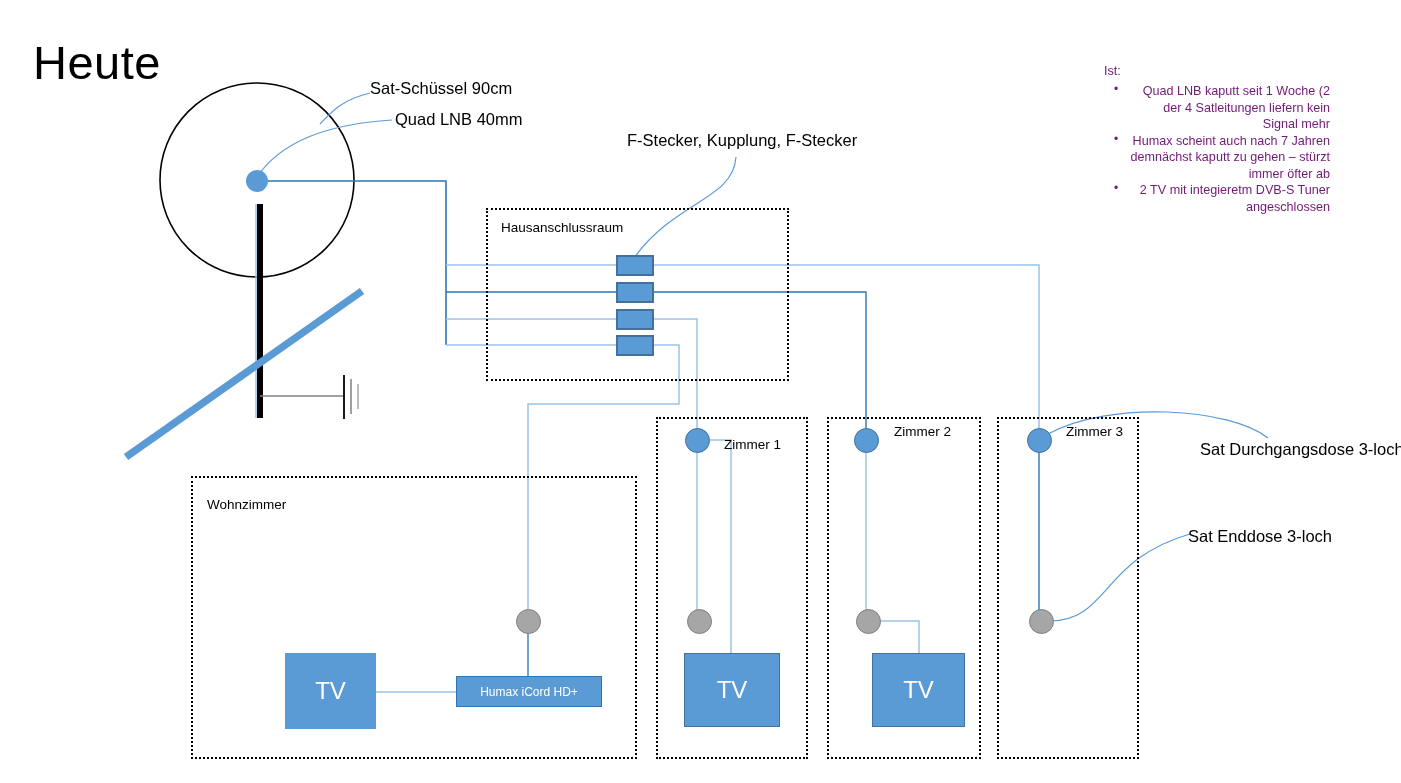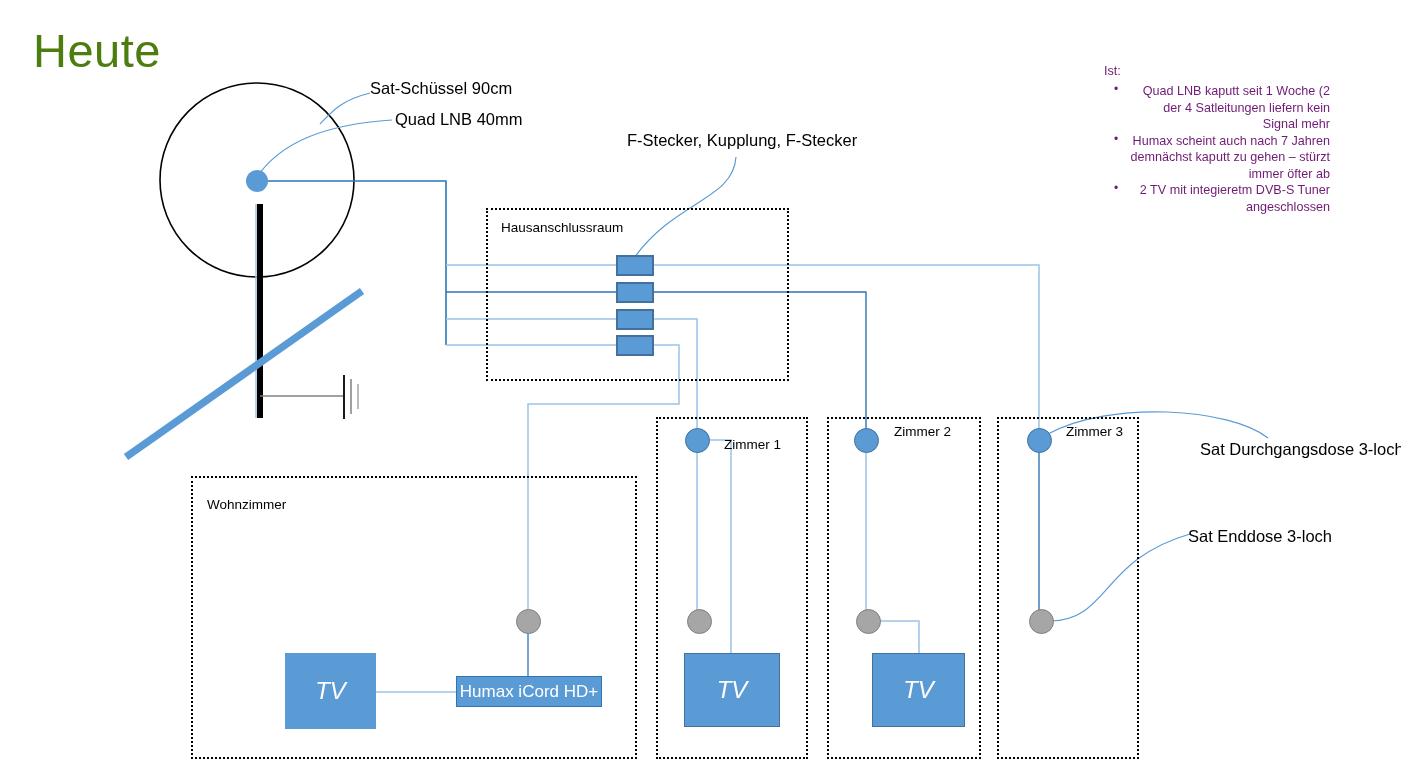--- a/index.html
+++ b/index.html
@@ -26,25 +26,25 @@
     height: 783px;
   }
   .lbl {
     position: absolute;
     color: #000000;
     white-space: nowrap;
     line-height: 1.15;
   }
   #title {
     left: 33px;
-    top: 24px;
+    top: 36px;
     font-size: 47px;
     font-weight: 300;
     letter-spacing: 0.5px;
-    color: #4d7c0f;
+    color: #000000;
   }
   .callout {
     font-size: 16.5px;
   }
   .roomname {
     font-size: 13.5px;
   }
   .roombox {
     position: absolute;
     border: 2px dotted #000000;
@@ -57,27 +57,26 @@
     background: #5b9bd5;
     color: #ffffff;
     display: flex;
     align-items: center;
     justify-content: center;
   }
   .tvbox {
     font-size: 24px;
     font-weight: 300;
     border: 1px solid #41719c;
-    font-style: italic;
   }
   .tv-wohn {
     border: none;
   }
   .humaxbox {
-    font-size: 17px;
+    font-size: 12px;
     border: 1px solid #2e75b6;
   }
   .fconn {
     position: absolute;
     box-sizing: border-box;
     background: #5b9bd5;
     border: 2px solid #41719c;
   }
   .socket {
     position: absolute;

